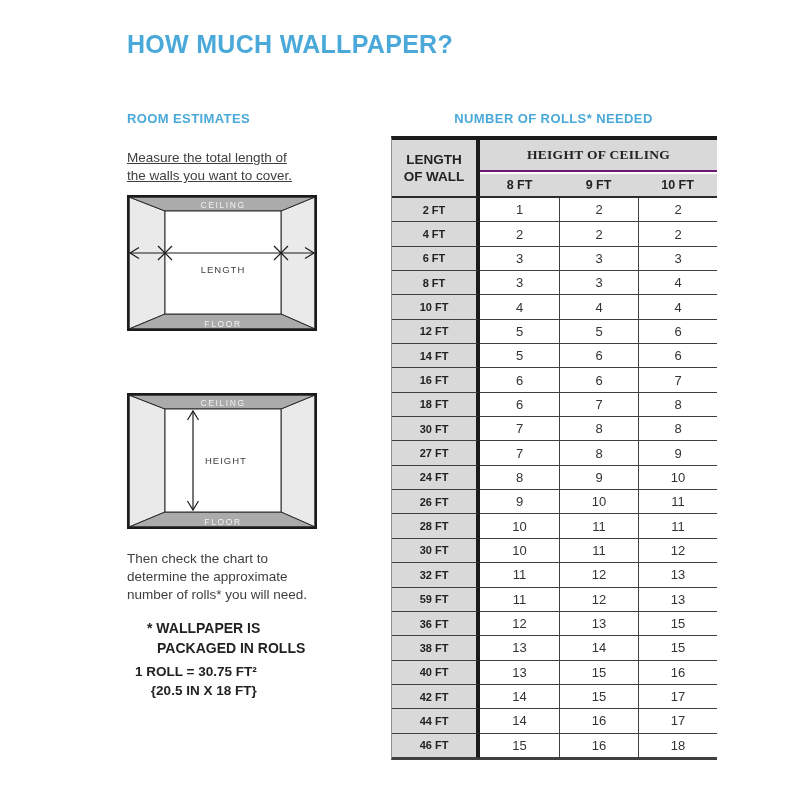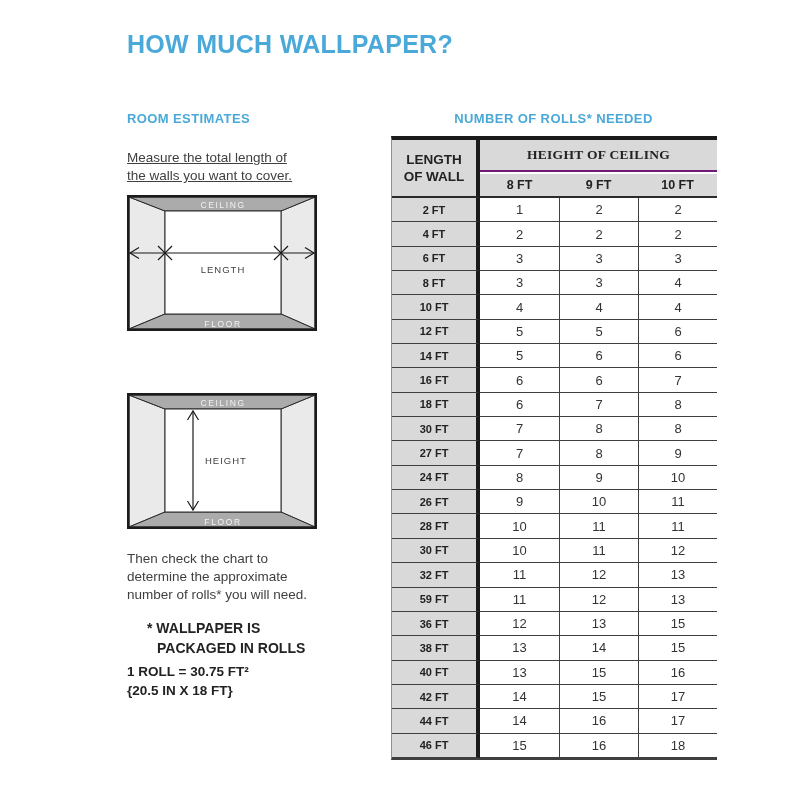--- a/index.html
+++ b/index.html
@@ -33,22 +33,23 @@
   .step2{top:346px;}
   .step3{top:550px;}
   .diagram{position:absolute;left:0;}
   .diagram1{top:195px;}
   .diagram2{top:393px;}
   .footnote{
     position:absolute;left:0;top:618px;font-size:14px;line-height:20px;font-weight:bold;color:#222;
     white-space:pre-line;text-indent:-10px;padding-left:10px;margin-left:20px;
   }
   .roll-spec{
-    position:absolute;left:0;top:662px;font-size:13.5px;line-height:19px;font-weight:bold;color:#222;
+    position:absolute;left:8px;top:662px;font-size:13.5px;line-height:19px;font-weight:bold;color:#222;
     white-space:pre-line;
+    text-align:right;
   }
   
   .right-col{position:absolute;left:350px;top:0;width:325px;height:673px;margin-left:41px;}
   .right-col .section-heading{position:absolute;left:0;top:111px;width:325px;text-align:center;}
   .rolls-table{
     position:absolute;left:0;top:136px;width:325px;table-layout:fixed;
     border-collapse:separate;border-spacing:0;
     border-top:4px solid var(--line-dark);
     border-left:1.5px solid #8f8f8f;
     border-bottom:2.5px solid var(--row-line);

